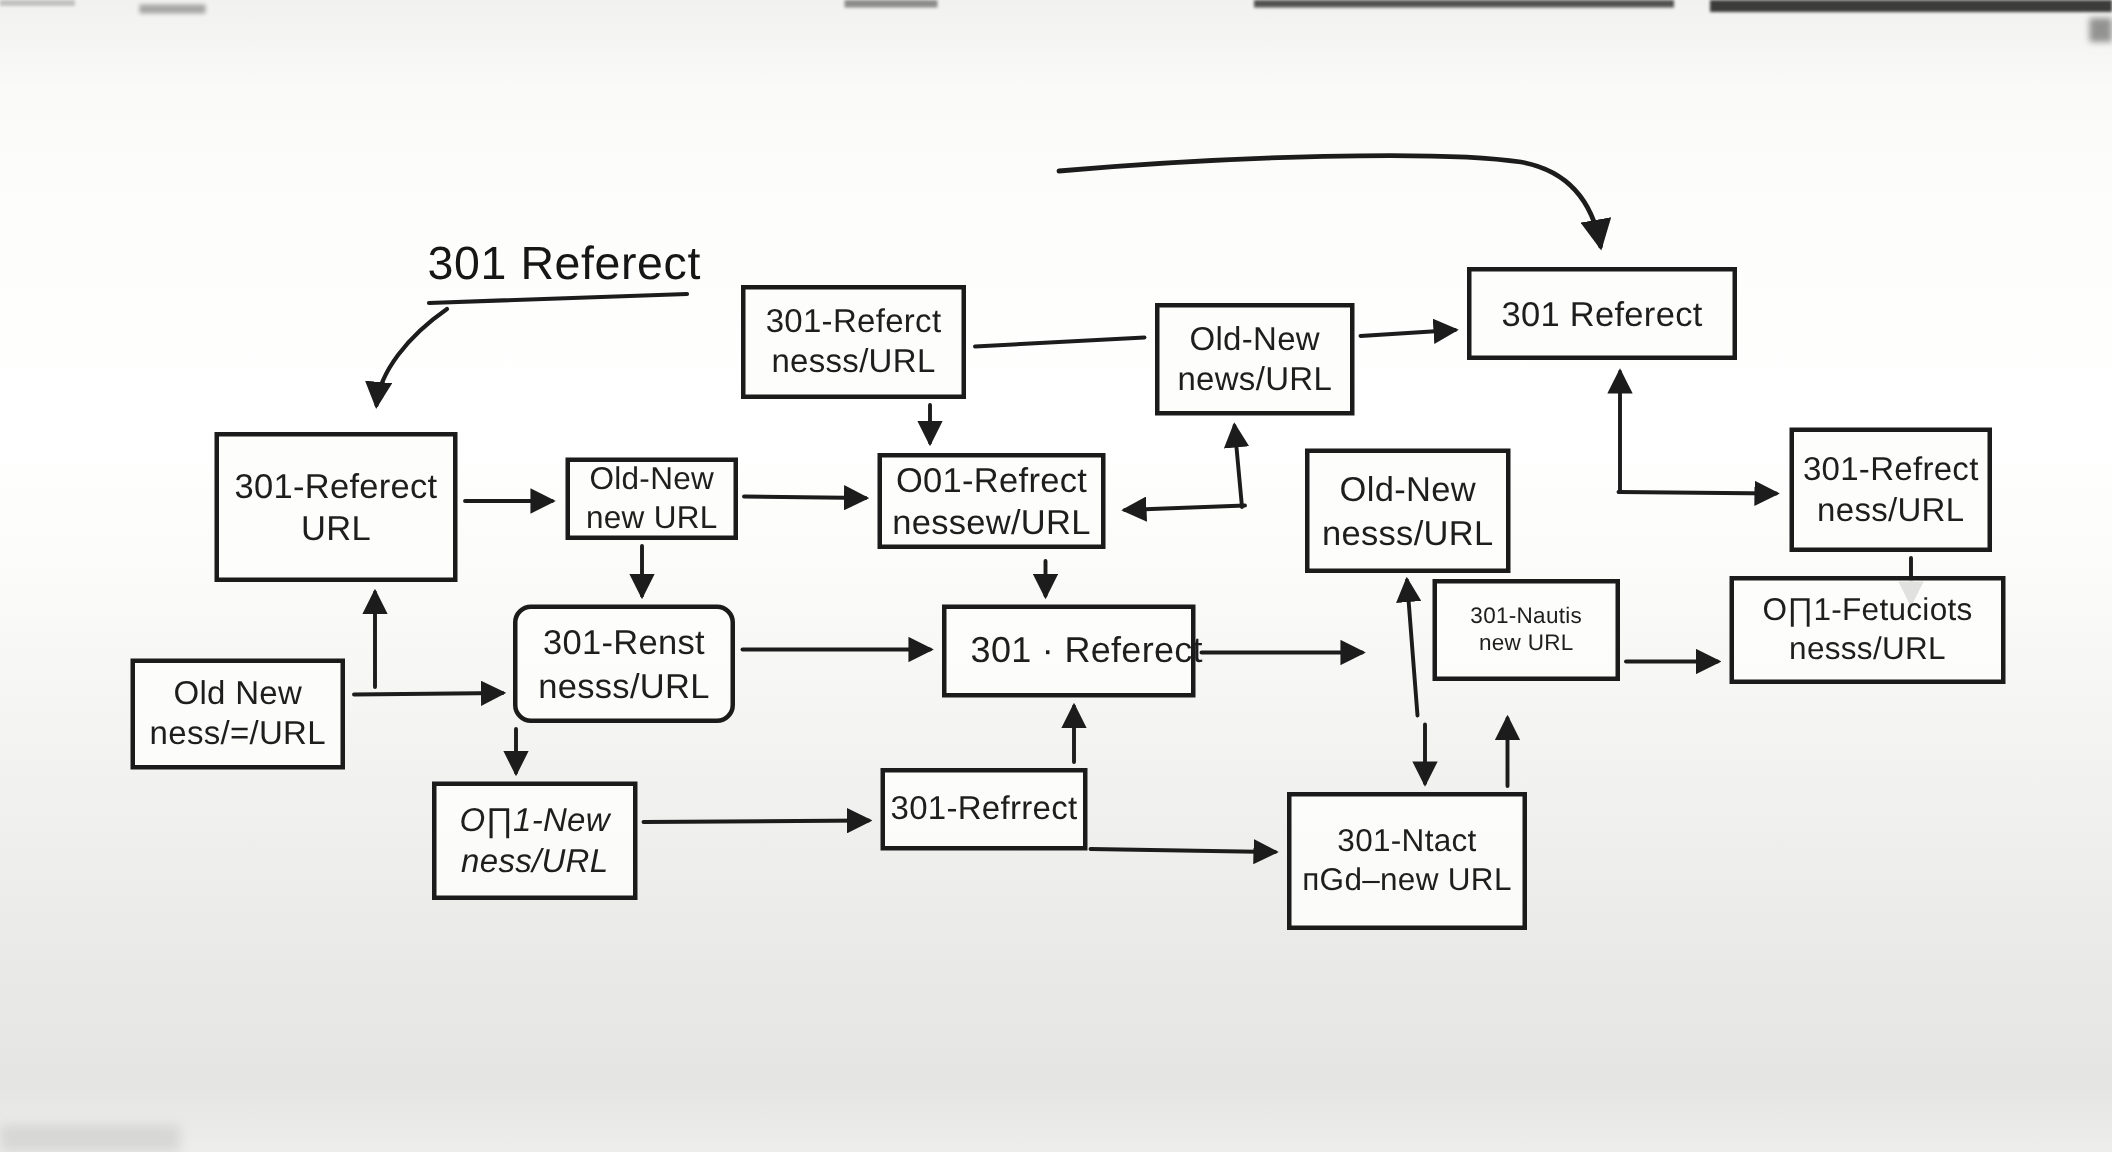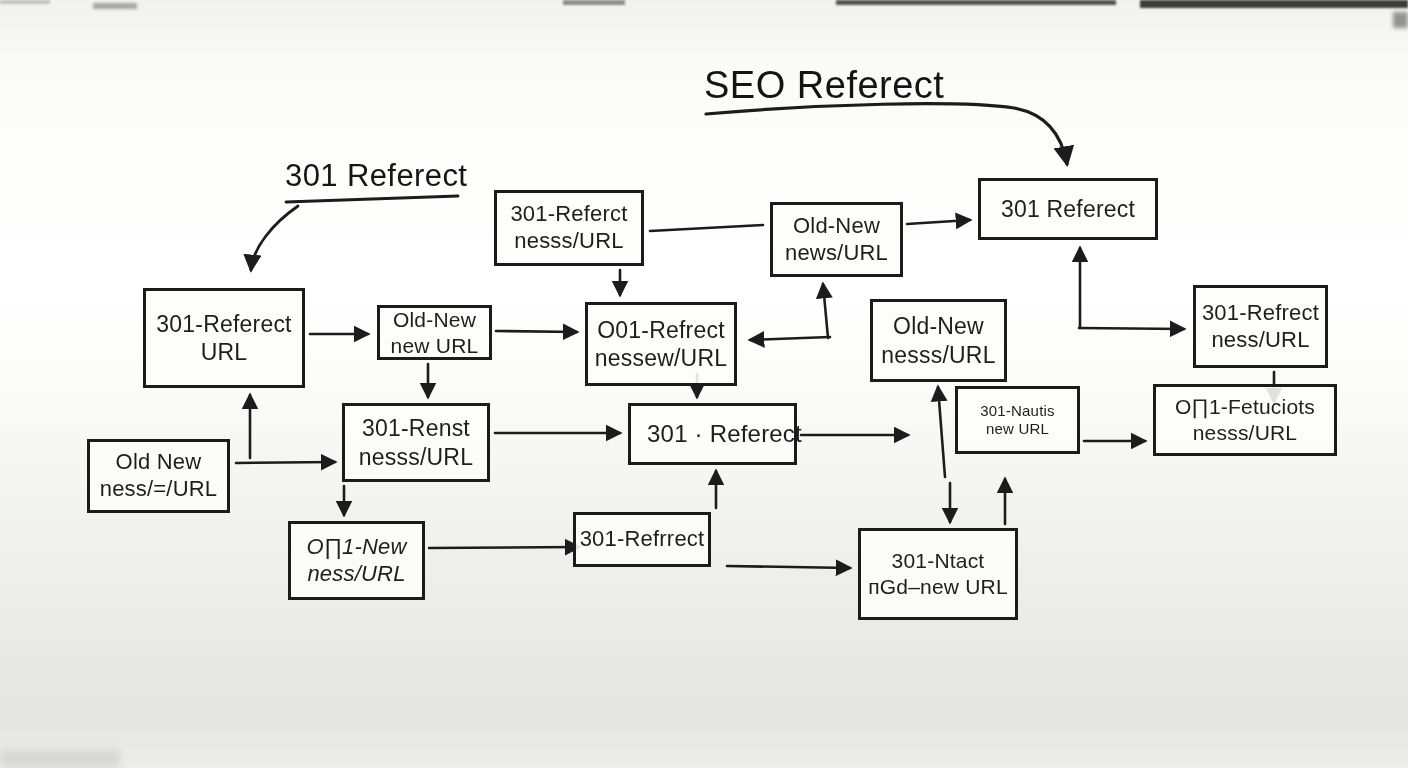--- a/index.html
+++ b/index.html
@@ -70,21 +70,20 @@
       <path d="M 945 477 L 938 387" marker-end="url(#arr)"></path>
       <path d="M 950 483 L 950 522" marker-end="url(#arr)"></path>
       <path d="M 1005 524 L 1005 479" marker-end="url(#arr)"></path>
       <path d="M 1084 441 L 1145 441" marker-end="url(#arr)"></path>
       <path d="M 1080 328 L 1080 248" marker-end="url(#arr)"></path>
       <path d="M 1079 328 L 1184 329" marker-end="url(#arr)"></path>
       <path d="M 1274 372 L 1274 402" marker-end="url(#arr)"></path>
     </g>
   </svg>
 
-  <div class="title">SEO Referect</div>
   <div class="freelabel">301 Referect</div>
 
   <div>
       <div class="node" style="left: 143px; top: 288px; width: 162px; height: 100px; font-size: 23px;">
         <span>301-Referect</span>
         <span>URL</span>
       </div>
       <div class="node" style="left: 377px; top: 305px; width: 115px; height: 55px; font-size: 21px;">
         <span>Old-New</span>
         <span>new URL</span>
@@ -93,33 +92,33 @@
         <span>301-Referct</span>
         <span>nesss/URL</span>
       </div>
       <div class="node" style="left: 770px; top: 202px; width: 133px; height: 75px; font-size: 22px;">
         <span>Old-New</span>
         <span>news/URL</span>
       </div>
       <div class="node" style="left: 978px; top: 178px; width: 180px; height: 62px; font-size: 23px;">
         <span>301 Referect</span>
       </div>
-      <div class="node" style="left: 585px; top: 302px; width: 152px; height: 84px; font-size: 23px;">
+      <div class="node" style="left: 585px; top: 302px; width: 152px; height: 64px; font-size: 23px;">
         <span>O01-Refrect</span>
         <span>nessew/URL</span>
       </div>
       <div class="node" style="left: 870px; top: 299px; width: 137px; height: 83px; font-size: 23px;">
         <span>Old-New</span>
         <span>nesss/URL</span>
       </div>
       <div class="node" style="left: 1193px; top: 285px; width: 135px; height: 83px; font-size: 22px;">
         <span>301-Refrect</span>
         <span>ness/URL</span>
       </div>
-      <div class="node" style="left: 342px; top: 403px; width: 148px; height: 79px; font-size: 23px;">
+      <div class="node" style="left: 342px; top: 403px; width: 148px; height: 79px; font-size: 23px; border-radius: 12px;">
         <span>301-Renst</span>
         <span>nesss/URL</span>
       </div>
       <div class="node" style="left: 628px; top: 403px; width: 169px; height: 62px; font-size: 24px; padding-left: 24px;">
         <span>301 · Referect</span>
       </div>
       <div class="node" style="left: 955px; top: 386px; width: 125px; height: 68px; font-size: 15px;">
         <span>301-Nautis</span>
         <span>new URL</span>
       </div>
@@ -128,21 +127,21 @@
         <span>nesss/URL</span>
       </div>
       <div class="node" style="left: 87px; top: 439px; width: 143px; height: 74px; font-size: 22px;">
         <span>Old New</span>
         <span>ness/=/URL</span>
       </div>
       <div class="node" style="left: 288px; top: 521px; width: 137px; height: 79px; font-size: 22px; font-style: italic;">
         <span>O∏1-New</span>
         <span>ness/URL</span>
       </div>
-      <div class="node" style="left: 573px; top: 512px; width: 138px; height: 55px; font-size: 22px;">
+      <div class="node" style="left: 587px; top: 512px; width: 138px; height: 55px; font-size: 22px;">
         <span>301-Refrrect</span>
       </div>
       <div class="node" style="left: 858px; top: 528px; width: 160px; height: 92px; font-size: 21px;">
         <span>301-Ntact</span>
         <span>пGd–new URL</span>
       </div>
     </div>
 
 </div>
 

